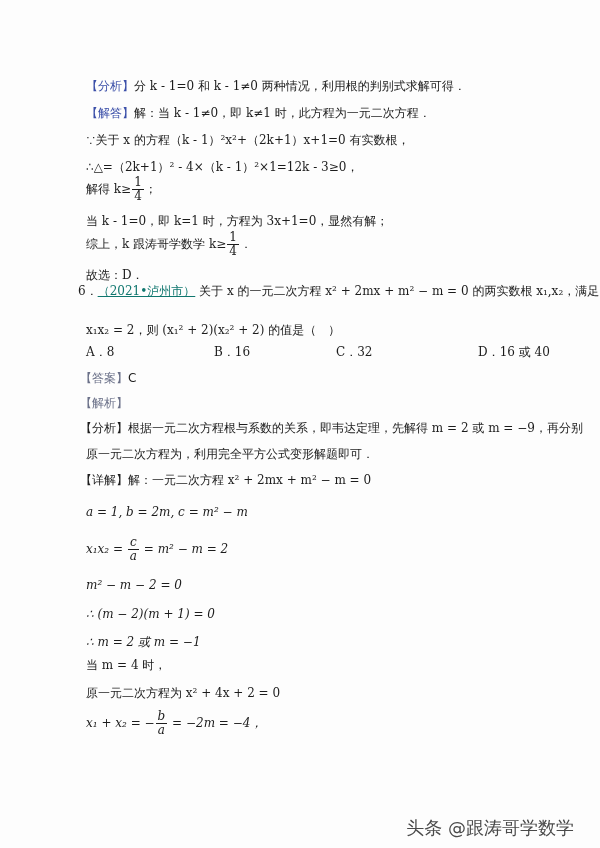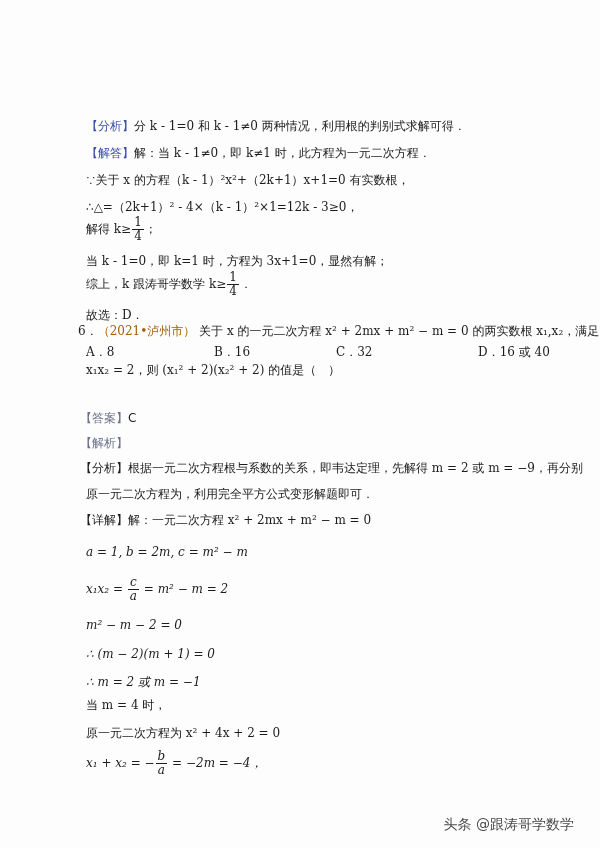--- a/index.html
+++ b/index.html
@@ -1,30 +1,30 @@
 <!DOCTYPE html>
 <html><head>
   <meta charset="utf-8">
   <style>
     html, body { margin: 0; padding: 0; }
     body {
       width: 600px; height: 848px; background: #fdfdfd; position: relative; overflow: hidden;
       font-family: "DejaVu Serif", "Liberation Serif", serif; color: #1c1c1c;
     }
-    .line { position: absolute; left: 86px; font-size: 12px; line-height: 16px; white-space: nowrap; margin-top: 40px; }
+    .line { position: absolute; left: 86px; font-size: 12px; line-height: 16px; white-space: nowrap; }
     .br { color: #3a4ea8; }
     .br-grey { color: #6a7088; }
-    .red { color: #a16207; }
+    .red { color: #0f766e; text-decoration: underline; }
     .it { font-style: italic; }
     .frac { display: inline-flex; flex-direction: column; align-items: center; vertical-align: middle; margin: 0 1px; font-size: 12px; line-height: 13px; }
     .frac .num { border-bottom: 1px solid #1c1c1c; padding: 0 2px; }
     .frac .den { padding: 0 2px; }
     .opts { position: absolute; left: 86px; top: 344px; width: 440px; font-size: 12px; line-height: 16px; }
     .opt { position: absolute; white-space: nowrap; }
-    .watermark { position: absolute; right: 26px; top: 816px; font-family: "DejaVu Sans", "Liberation Sans", sans-serif; font-size: 14px; color: #4a4a4a; text-shadow: 0 0 2px #fff, 0 0 3px #fff; }
+    .watermark { position: absolute; right: 26px; top: 816px; font-family: "DejaVu Sans", "Liberation Sans", sans-serif; font-size: 18px; color: #4a4a4a; text-shadow: 0 0 2px #fff, 0 0 3px #fff; }
   </style>
 </head>
 <body>
 
 <div>
   <div class="line" style="top:78px">
     <span class="br">【分析】</span><span>分 k - 1=0 和 k - 1≠0 两种情况，利用根的判别式求解可得．</span>
   </div>
   <div class="line" style="top:105px">
     <span class="br">【解答】</span><span>解：当 k - 1≠0，即 k≠1 时，此方程为一元二次方程．</span>

